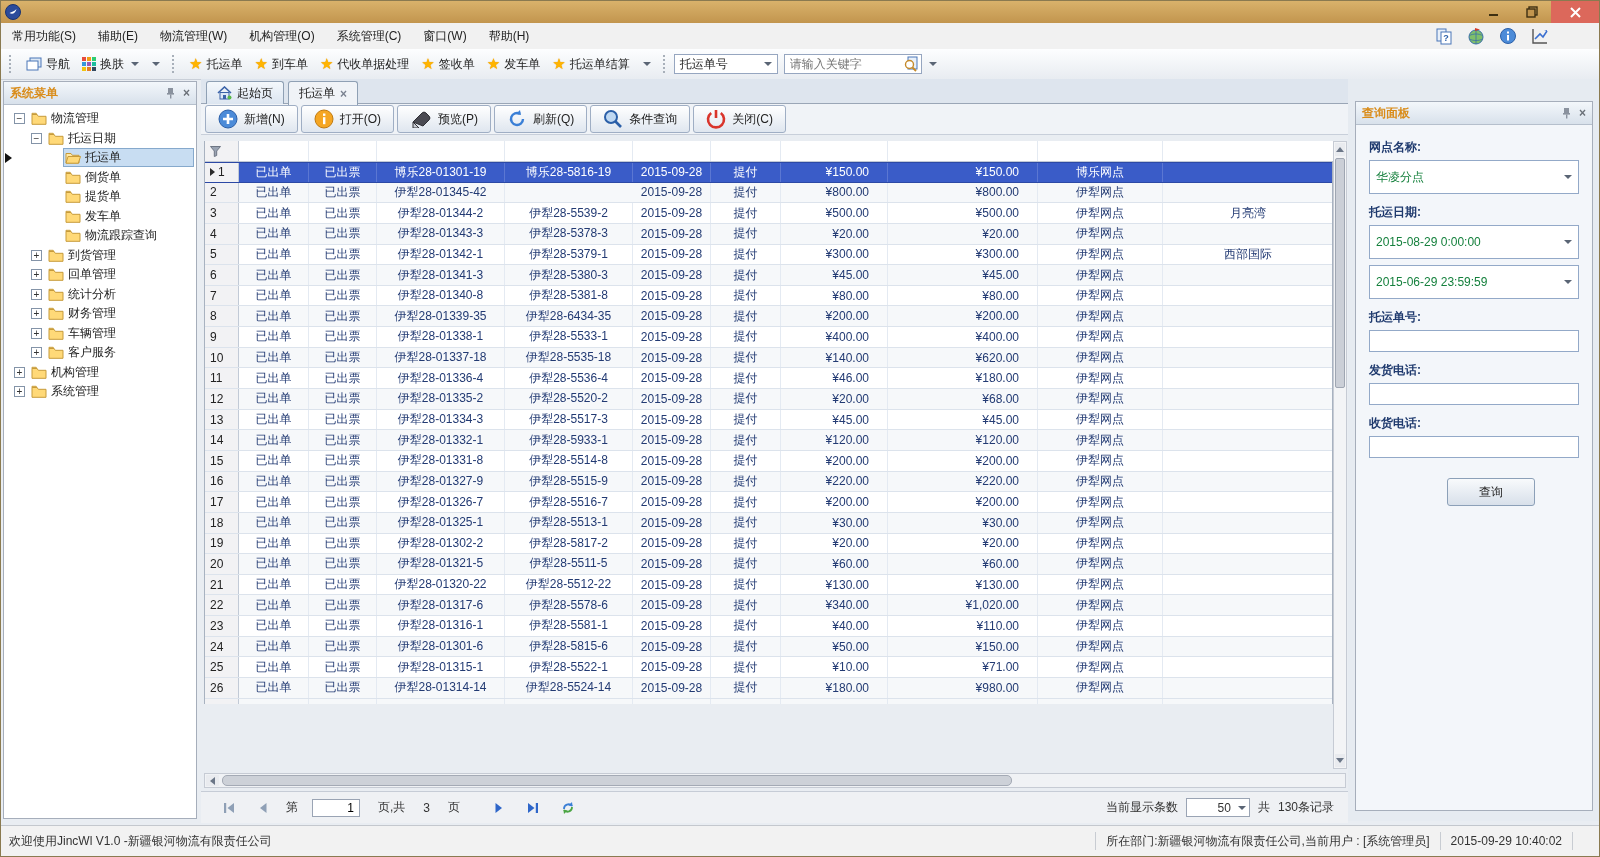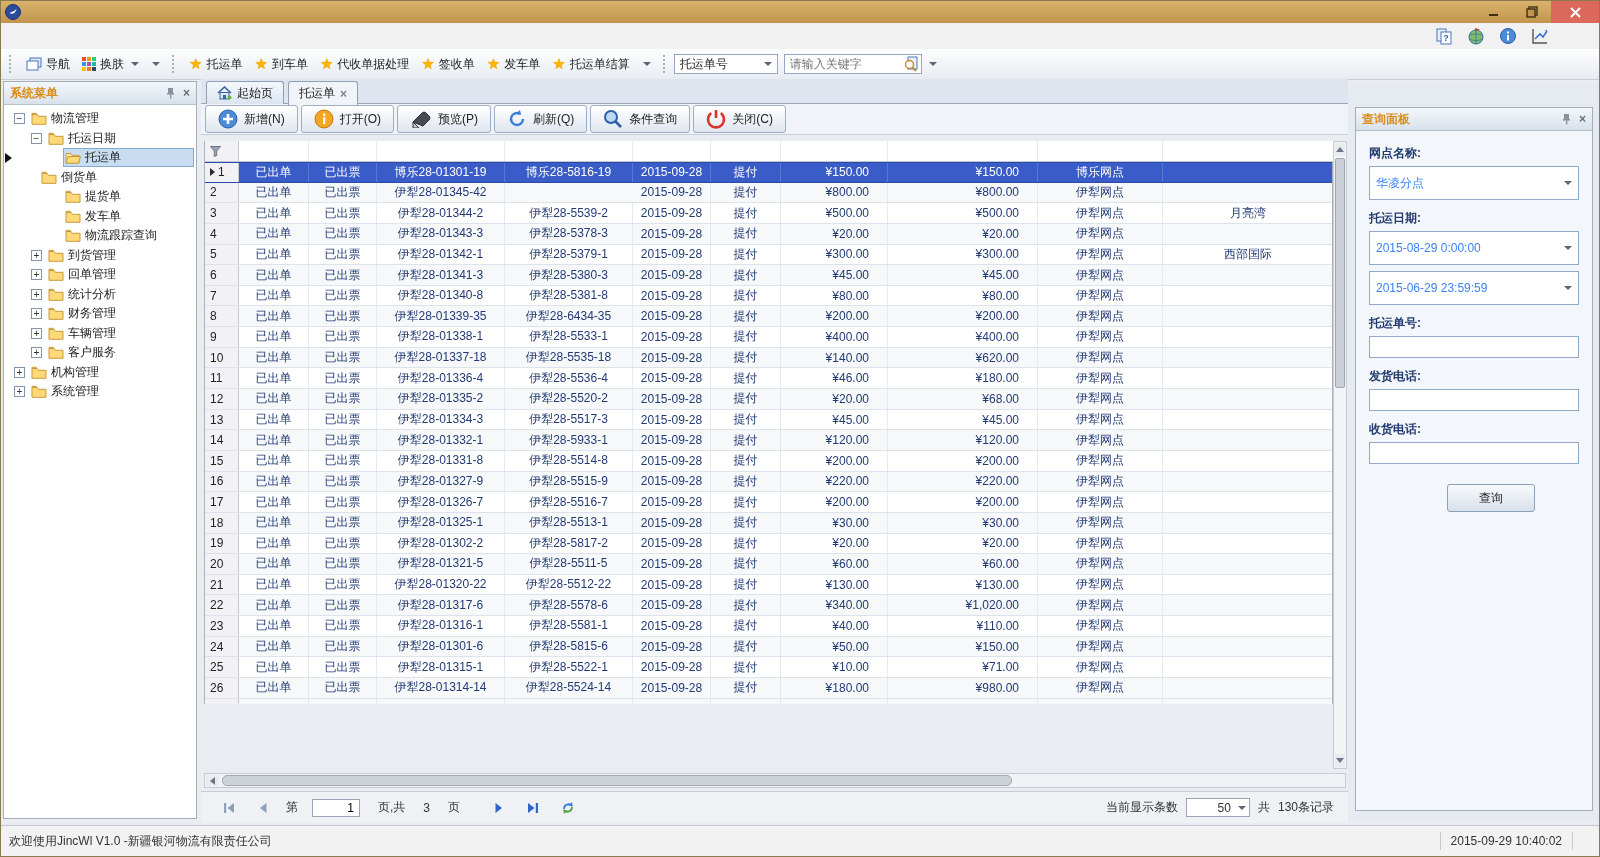--- a/index.html
+++ b/index.html
@@ -125,27 +125,27 @@
          border-top:1px solid #C6CCD6;display:flex;align-items:center;box-sizing:border-box;}
   .pg-ico{margin-left:22px;display:flex;align-items:center;}
   .pg-text{margin-left:18px;color:#333;}
   .page-input{width:48px;height:18px;border:1px solid #9AA4B4;text-align:right;padding-right:5px;
               font-family:inherit;font-size:12px;box-sizing:border-box;margin-left:14px;}
   .pager-right{margin-left:auto;display:flex;align-items:center;margin-right:14px;gap:8px;color:#333;}
   .count-combo{width:64px;height:19px;border:1px solid #9AA4B4;background:#fff;display:flex;
                align-items:center;justify-content:flex-end;padding:0 3px;box-sizing:border-box;gap:4px;}
 
   
-  .right-region{position:absolute;left:1347px;top:84px;width:253px;bottom:35px;background:#E6EBF1;}
+  .right-region{position:absolute;left:1347px;top:78px;width:253px;bottom:35px;background:#E6EBF1;}
   .qpanel{position:absolute;left:7px;top:22px;right:8px;bottom:10px;background:#F3F6FA;
           border:1px solid #A6AEBB;box-sizing:border-box;}
   .q-fields{padding:4px 13px 0 13px;}
   .q-label{color:#1F3A6E;font-weight:bold;margin:10px 0 4px;}
   .q-combo{height:22px;border:1px solid #93A9C8;background:#fff;display:flex;align-items:center;
-           padding:16px 6px;box-sizing:border-box;color:#3b82f6;}
+           padding:16px 6px;box-sizing:border-box;color:#15803d;}
   .q-combo .dd-arrow{margin-left:auto;}
   .q-input{width:100%;height:22px;border:1px solid #93A9C8;box-sizing:border-box;padding:0 5px;
            font-family:inherit;font-size:12px;}
   .q-btn{margin:20px 44px 0 auto;width:86px;height:26px;display:flex;align-items:center;justify-content:center;
          border:1px solid #8CA0B8;border-radius:3px;background:linear-gradient(#F8FAFC,#D8E0EA);}
   .date-gap{height:6px;}
 
   
   .statusbar{position:absolute;left:0;right:0;bottom:0;height:30px;background:#F2F2F2;
              border-top:1px solid #C4C8CE;display:flex;align-items:center;color:#333;}
@@ -181,20 +181,29 @@
         </span>
       <span class="win-btn close">
           <svg width="11" height="11" viewBox="0 0 11 11">
             <path d="M1 1 L10 10 M10 1 L1 10" stroke="#fff" stroke-width="2"></path>
           </svg>
         </span>
     </span>
   </div>
 
   <div class="menubar">
+    <span id="menu-items" style="display:flex">
+        <span class="menu-item">常用功能(S)</span>
+        <span class="menu-item">辅助(E)</span>
+        <span class="menu-item">物流管理(W)</span>
+        <span class="menu-item">机构管理(O)</span>
+        <span class="menu-item">系统管理(C)</span>
+        <span class="menu-item">窗口(W)</span>
+        <span class="menu-item">帮助(H)</span>
+      </span>
     <span class="menu-icons">
       <span>
           <svg width="18" height="18" viewBox="0 0 18 18">
             <rect x="2" y="2" width="9" height="12" fill="#E8F0FA" stroke="#4A76B8"></rect>
             <rect x="6" y="5" width="10" height="12" fill="#fff" stroke="#4A76B8"></rect>
             <text x="11" y="14" font-size="9" fill="#2B5FA8" text-anchor="middle" font-weight="bold">?</text>
           </svg>
         </span>
       <span>
           <svg width="18" height="18" viewBox="0 0 18 18">
@@ -345,21 +354,21 @@
           <span class="row-body">
             <span>
               <svg width="16" height="13" viewBox="0 0 16 13">
                 <path d="M1 2.5 h5 l1.3 1.8 H14 v7.7 H1z" fill="#FFE9A8" stroke="#C79B3B"></path>
                 <path d="M3 5.5 h12.5 l-2.2 6.7 H1z" fill="#FFD978" stroke="#C79B3B"></path>
               </svg>
             </span>
             <span>托运单</span>
           </span>
         </div>
-        <div class="tree-item" style="padding-left: 20px; align-items: flex-end;">
+        <div class="tree-item" style="padding-left: 44px; align-items: flex-end;">
           <span class="no-expander"></span>
           <span class="row-body">
             <span>
               <svg width="16" height="13" viewBox="0 0 16 13">
                 <path d="M1 2.5 h5 l1.3 1.8 H15 v8 H1z" fill="#FFD978" stroke="#C79B3B"></path>
                 <path d="M1 2.5 V1.3 h4.2 l0.8 1.2z" fill="#FFE9A8" stroke="#C79B3B"></path>
               </svg>
             </span>
             <span>倒货单</span>
           </span>
@@ -1106,18 +1115,19 @@
         <div class="q-label">收货电话:</div>
         <input class="q-input" value="" style="">
         <div class="q-btn">查询</div>
       </div>
     </div>
   </div>
 
   <div class="statusbar">
     <span class="sb-left">欢迎使用JincWl V1.0 -新疆银河物流有限责任公司</span>
     <span class="sb-right">
+      <span class="sb-sec">所在部门:新疆银河物流有限责任公司,当前用户 : [系统管理员]</span>
       <span class="sb-sec">2015-09-29 10:40:02</span>
       <span class="sb-sec" style="width:6px"></span>
     </span>
   </div>
 
 </div>
 
 </body></html>

